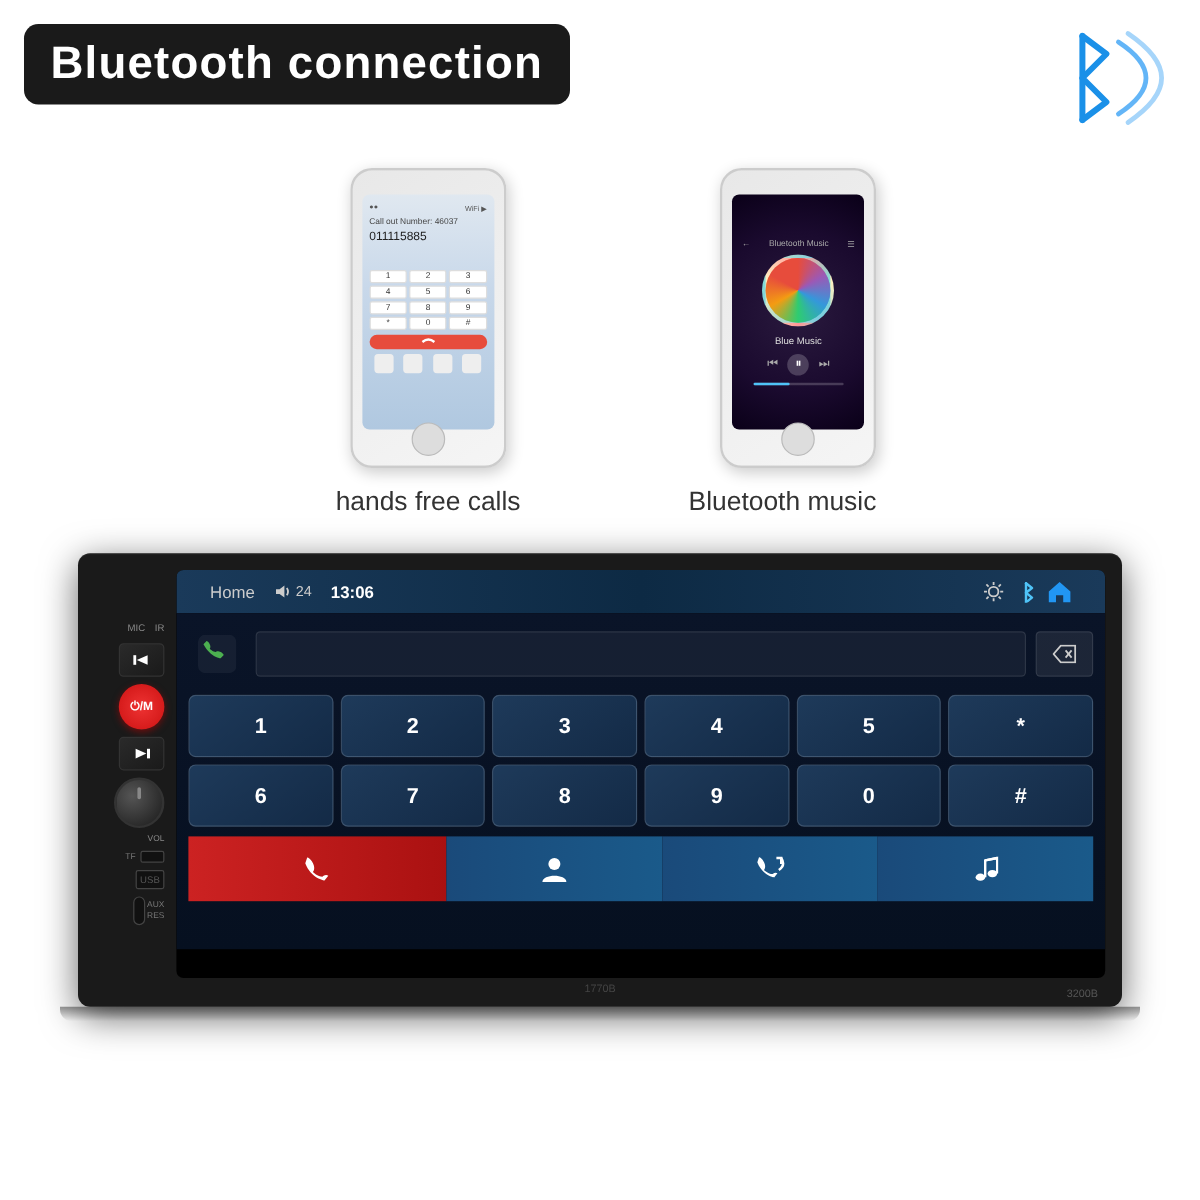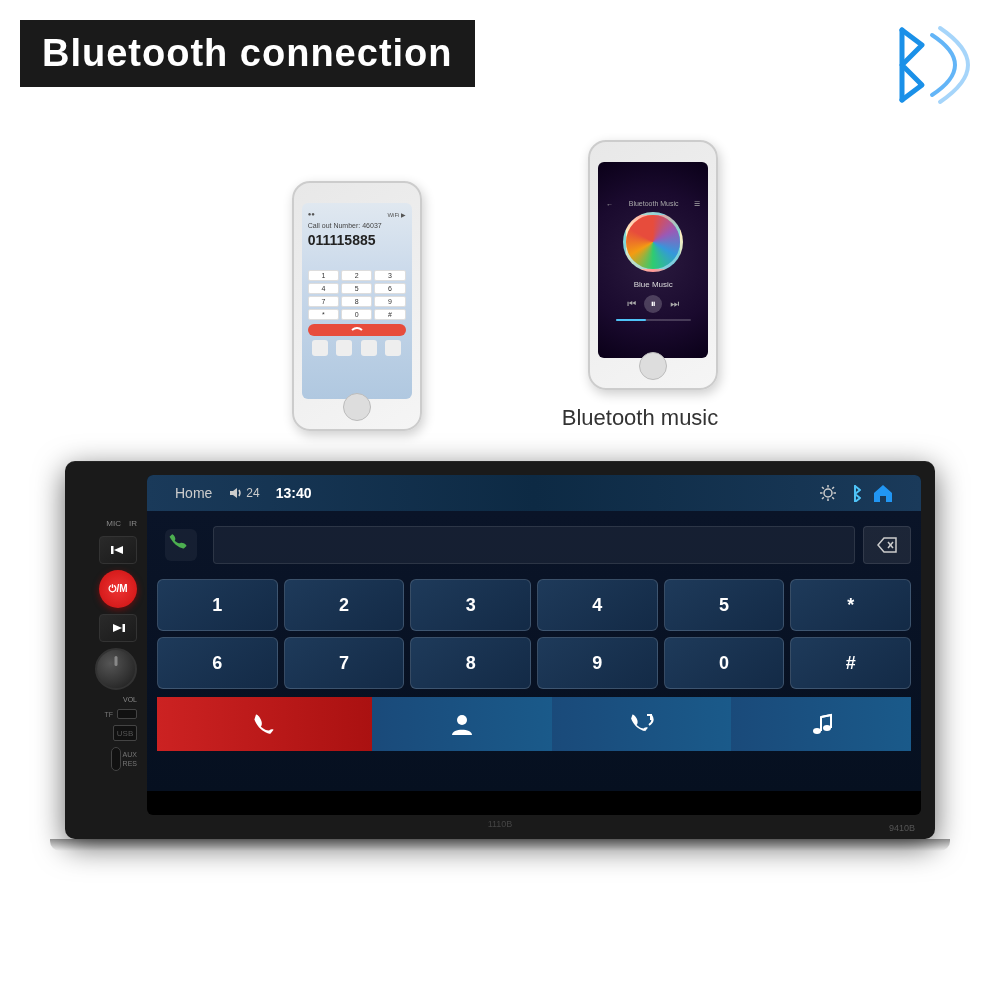--- a/index.html
+++ b/index.html
@@ -16,21 +16,21 @@
     .top-section {
       display: flex;
       justify-content: space-between;
       align-items: flex-start;
       padding: 20px 30px 10px 20px;
     }
 
     .title-box {
       background: #1a1a1a;
       padding: 12px 22px;
-      border-radius: 0;
+      border-radius: 12px;
     }
     .title-box span {
       color: #ffffff;
       font-size: 38px;
       font-weight: bold;
       letter-spacing: 1px;
     }
 
     .bluetooth-icon-area {
       display: flex;
@@ -109,22 +109,22 @@
 
     .call-status-bar {
       display: flex;
       justify-content: space-between;
       font-size: 6px;
       color: #555;
       margin-bottom: 4px;
     }
 
     .call-number {
-      font-size: 14px;
-      font-weight: bold;
+      font-size: 10px;
+      font-weight: normal;
       color: #222;
       margin-bottom: 22px;
     }
 
     .call-keypad {
       display: grid;
       grid-template-columns: repeat(3, 1fr);
       gap: 2px;
       margin-bottom: 4px;
     }
@@ -529,20 +529,21 @@
           <div style="display:flex;justify-content:space-around;margin-top:4px;">
             <div style="width:16px;height:16px;background:#eee;border-radius:3px;"></div>
             <div style="width:16px;height:16px;background:#eee;border-radius:3px;"></div>
             <div style="width:16px;height:16px;background:#eee;border-radius:3px;"></div>
             <div style="width:16px;height:16px;background:#eee;border-radius:3px;"></div>
           </div>
         </div>
       </div>
       <div class="phone-home-btn"></div>
     </div>
+    <div class="phone-label">hands free calls</div>
   </div>
 
   <div class="phone-item" style="margin-left: 120px; margin-right: 20px; align-items: flex-end;">
     <div class="phone-image">
       <div class="phone-screen phone-screen-music">
         <div class="music-screen-content">
           <div style="font-size:7px;color:#aaa;margin-bottom:4px;display:flex;justify-content:space-between;width:100%;">
             <span>←</span>
               <span>Bluetooth Music</span>
               <span>☰</span>
@@ -627,21 +628,21 @@
         <div class="screen-header">
           <div class="header-left">
             <span class="header-home">Home</span>
             <div class="header-volume">
               <svg width="14" height="14" viewBox="0 0 14 14">
                 <polygon points="2,5 2,9 5,9 9,12 9,2 5,5" fill="#ccc"></polygon>
                 <path d="M11,4 Q13,7 11,10" fill="none" stroke="#ccc" stroke-width="1.5"></path>
               </svg>
               <span>24</span>
             </div>
-            <span class="header-time">13:40</span>
+            <span class="header-time">13:06</span>
           </div>
           <div class="header-right">
 
             <svg width="18" height="18" viewBox="0 0 18 18">
               <circle cx="9" cy="9" r="4" fill="none" stroke="#ccc" stroke-width="1.5"></circle>
               <line x1="9" y1="1" x2="9" y2="3.5" stroke="#ccc" stroke-width="1.5"></line>
               <line x1="9" y1="14.5" x2="9" y2="17" stroke="#ccc" stroke-width="1.5"></line>
               <line x1="1" y1="9" x2="3.5" y2="9" stroke="#ccc" stroke-width="1.5"></line>
               <line x1="14.5" y1="9" x2="17" y2="9" stroke="#ccc" stroke-width="1.5"></line>
               <line x1="3" y1="3" x2="4.8" y2="4.8" stroke="#ccc" stroke-width="1.5"></line>
@@ -722,18 +723,18 @@
                 <line x1="11" y1="4" x2="21" y2="2" stroke="white" stroke-width="2"></line>
               </svg>
             </div>
           </div>
 
         </div>
       </div>
 
     </div>
 
-    <div class="model-number">9410B</div>
-    <div class="stereo-bottom-label">1110B</div>
+    <div class="model-number">3200B</div>
+    <div class="stereo-bottom-label">1770B</div>
   </div>
 </div>
 
 <div class="stereo-shadow"></div>
 
 </body></html>

